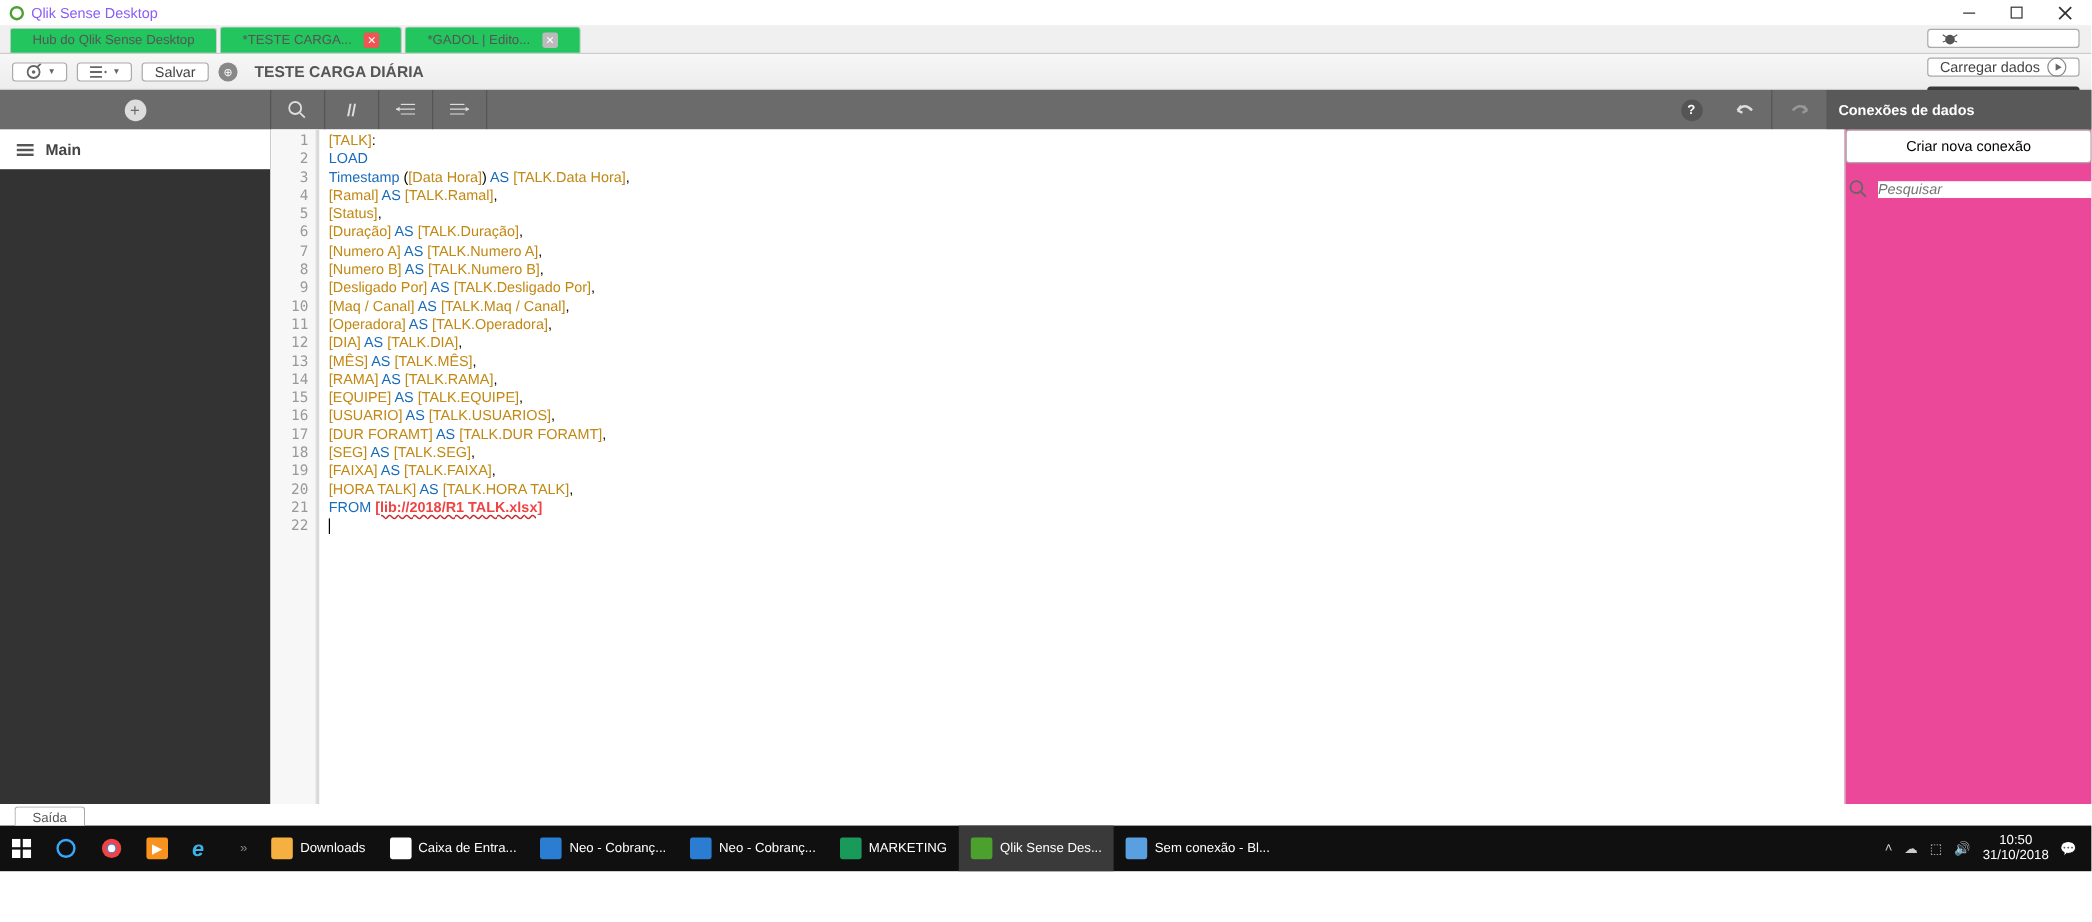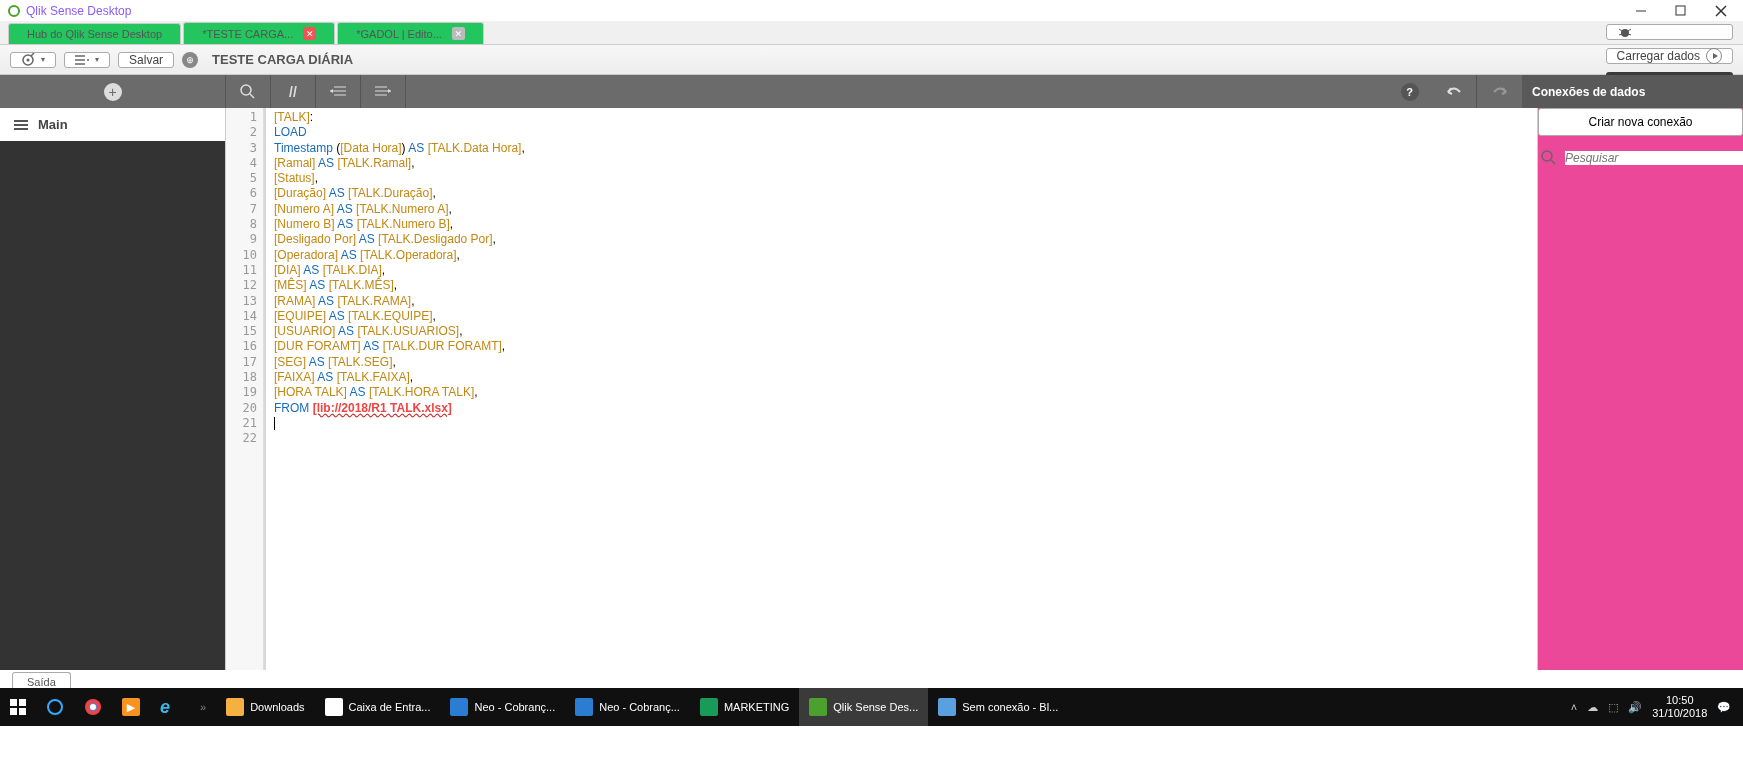--- a/index.html
+++ b/index.html
@@ -253,20 +253,21 @@
       <div class="code" id="code">
           <div class="code-line"><span class="field">[TALK]</span><span>:</span></div>
           <div class="code-line"><span class="kw">LOAD</span></div>
           <div class="code-line"><span class="func">Timestamp</span><span> (</span><span class="field">[Data Hora]</span><span>) </span><span class="kw">AS</span><span> </span><span class="field">[TALK.Data Hora]</span><span>,</span></div>
           <div class="code-line"><span class="field">[Ramal]</span><span> </span><span class="kw">AS</span><span> </span><span class="field">[TALK.Ramal]</span><span>,</span></div>
           <div class="code-line"><span class="field">[Status]</span><span>,</span></div>
           <div class="code-line"><span class="field">[Duração]</span><span> </span><span class="kw">AS</span><span> </span><span class="field">[TALK.Duração]</span><span>,</span></div>
           <div class="code-line"><span class="field">[Numero A]</span><span> </span><span class="kw">AS</span><span> </span><span class="field">[TALK.Numero A]</span><span>,</span></div>
           <div class="code-line"><span class="field">[Numero B]</span><span> </span><span class="kw">AS</span><span> </span><span class="field">[TALK.Numero B]</span><span>,</span></div>
           <div class="code-line"><span class="field">[Desligado Por]</span><span> </span><span class="kw">AS</span><span> </span><span class="field">[TALK.Desligado Por]</span><span>,</span></div>
+          <div class="code-line"><span class="field">[Maq / Canal]</span><span> </span><span class="kw">AS</span><span> </span><span class="field">[TALK.Maq / Canal]</span><span>,</span></div>
           <div class="code-line"><span class="field">[Operadora]</span><span> </span><span class="kw">AS</span><span> </span><span class="field">[TALK.Operadora]</span><span>,</span></div>
           <div class="code-line"><span class="field">[DIA]</span><span> </span><span class="kw">AS</span><span> </span><span class="field">[TALK.DIA]</span><span>,</span></div>
           <div class="code-line"><span class="field">[MÊS]</span><span> </span><span class="kw">AS</span><span> </span><span class="field">[TALK.MÊS]</span><span>,</span></div>
           <div class="code-line"><span class="field">[RAMA]</span><span> </span><span class="kw">AS</span><span> </span><span class="field">[TALK.RAMA]</span><span>,</span></div>
           <div class="code-line"><span class="field">[EQUIPE]</span><span> </span><span class="kw">AS</span><span> </span><span class="field">[TALK.EQUIPE]</span><span>,</span></div>
           <div class="code-line"><span class="field">[USUARIO]</span><span> </span><span class="kw">AS</span><span> </span><span class="field">[TALK.USUARIOS]</span><span>,</span></div>
           <div class="code-line"><span class="field">[DUR FORAMT]</span><span> </span><span class="kw">AS</span><span> </span><span class="field">[TALK.DUR FORAMT]</span><span>,</span></div>
           <div class="code-line"><span class="field">[SEG]</span><span> </span><span class="kw">AS</span><span> </span><span class="field">[TALK.SEG]</span><span>,</span></div>
           <div class="code-line"><span class="field">[FAIXA]</span><span> </span><span class="kw">AS</span><span> </span><span class="field">[TALK.FAIXA]</span><span>,</span></div>
           <div class="code-line"><span class="field">[HORA TALK]</span><span> </span><span class="kw">AS</span><span> </span><span class="field">[TALK.HORA TALK]</span><span>,</span></div>

